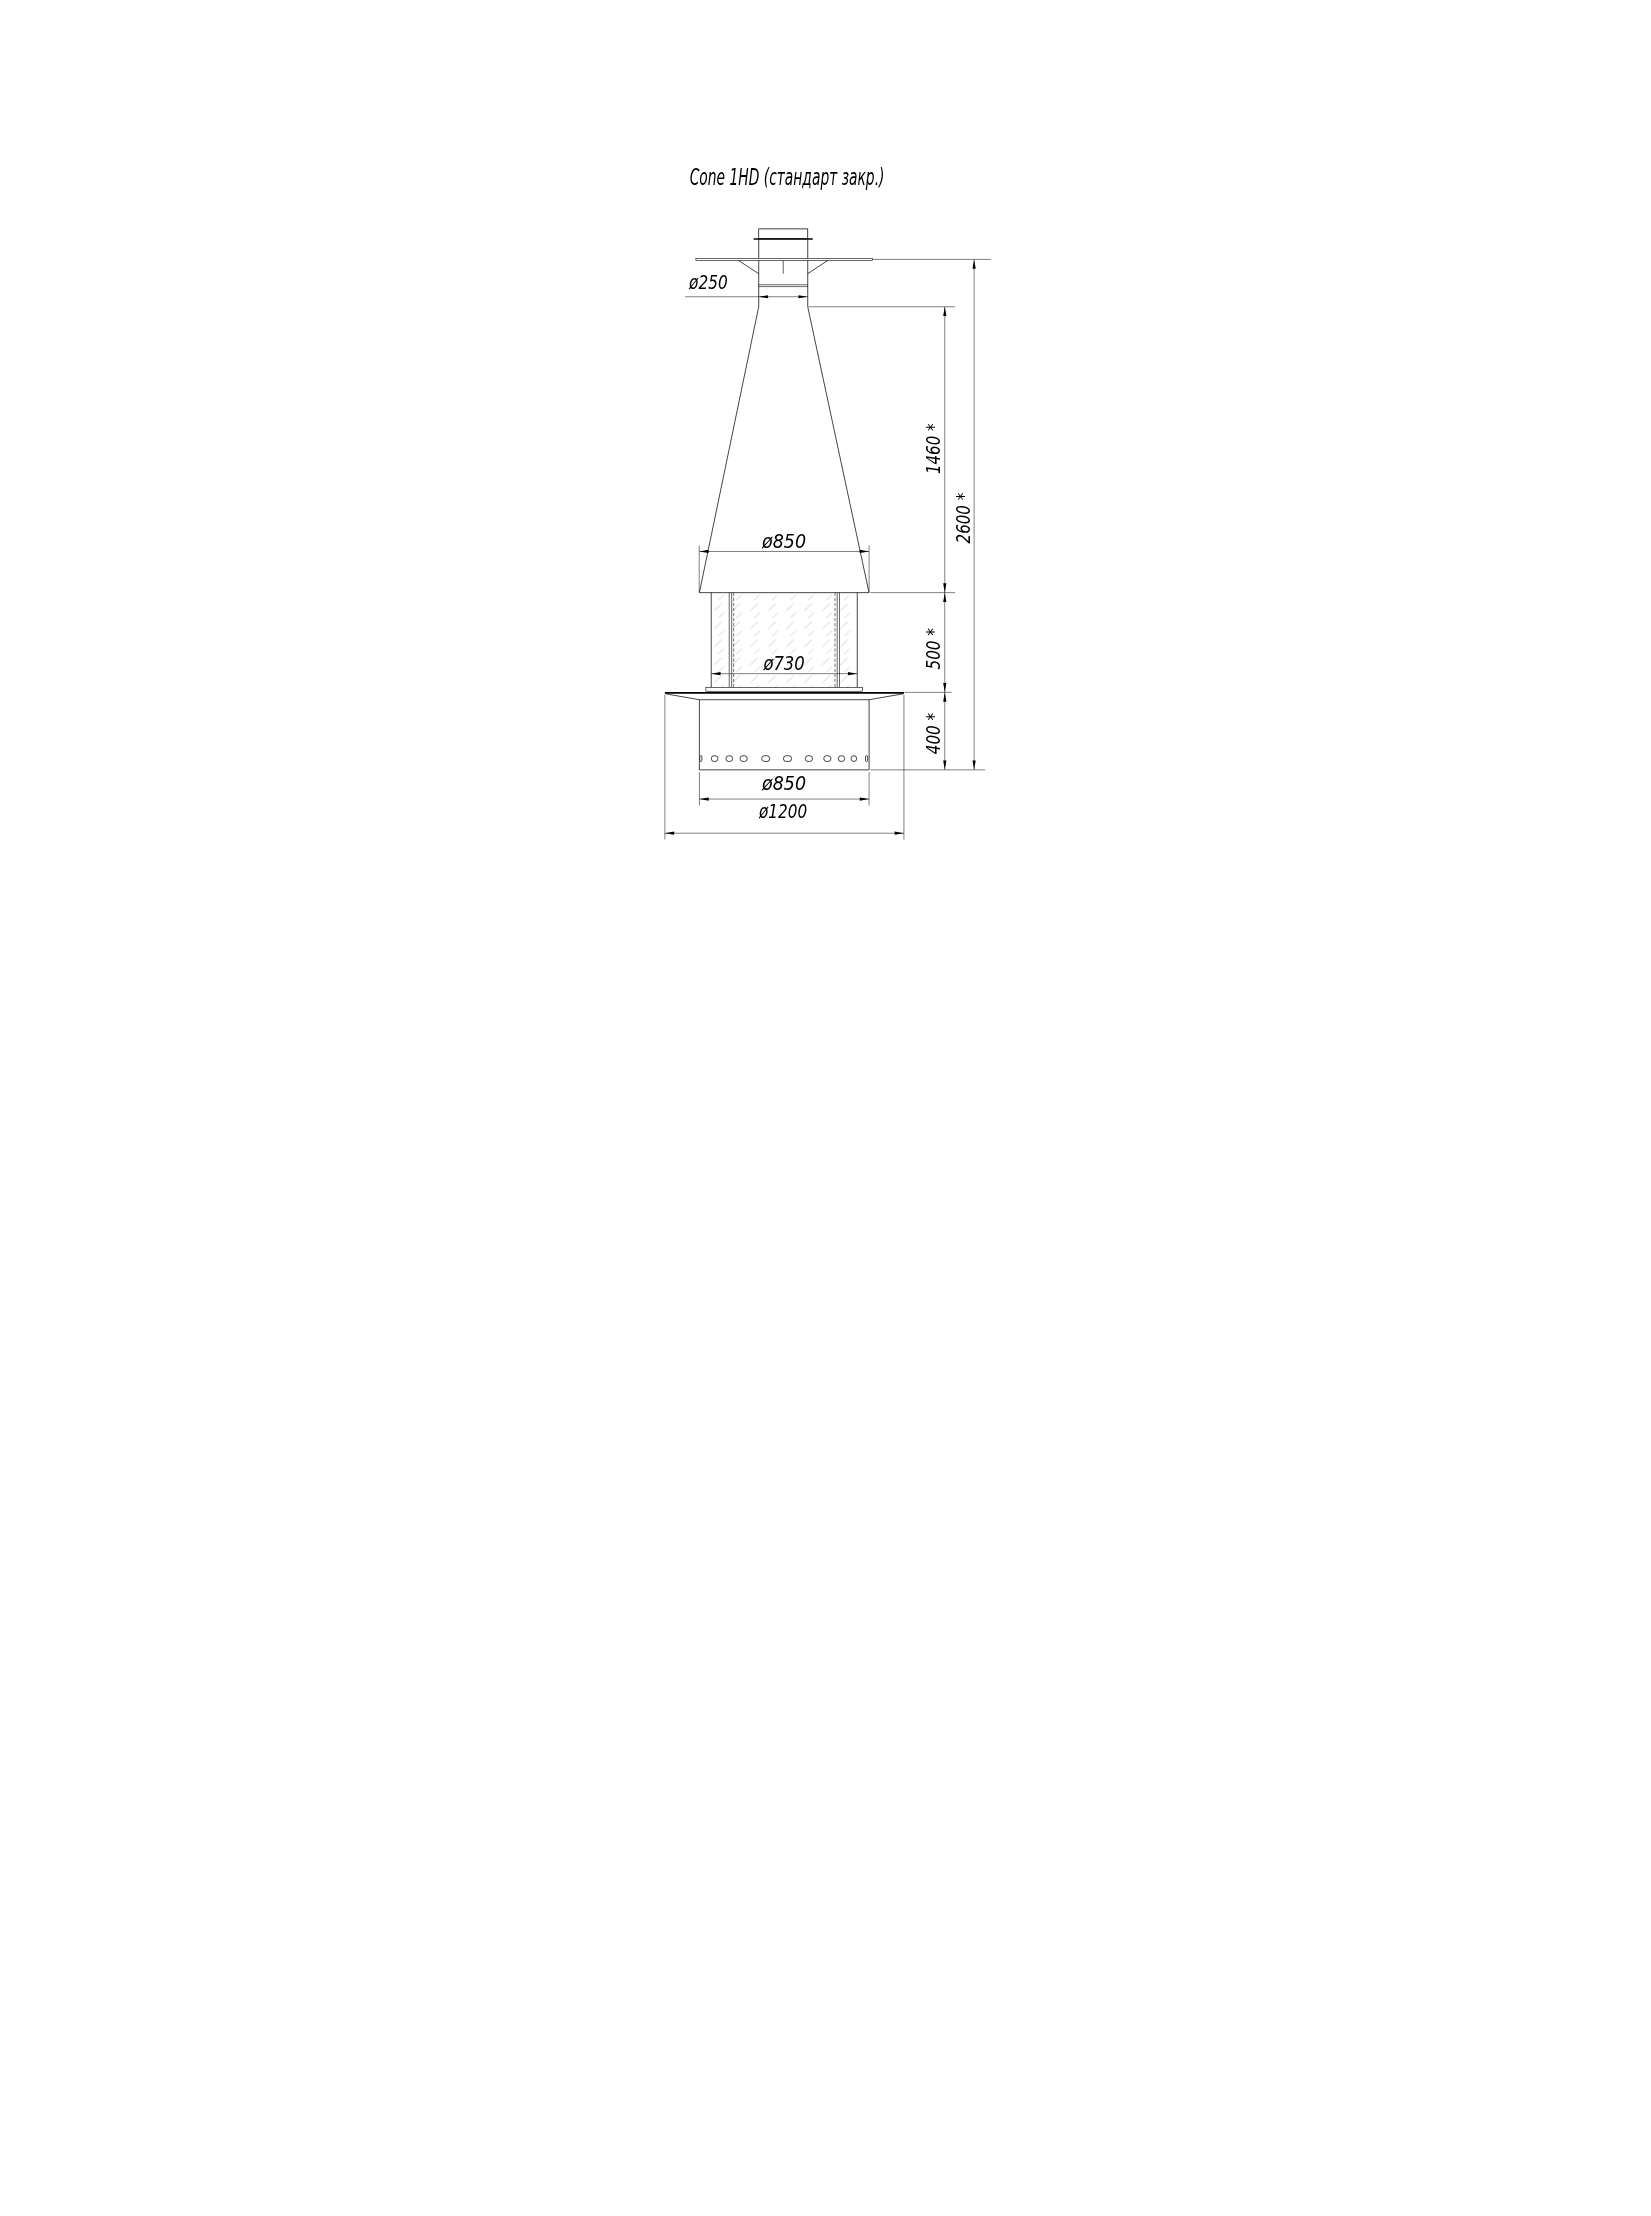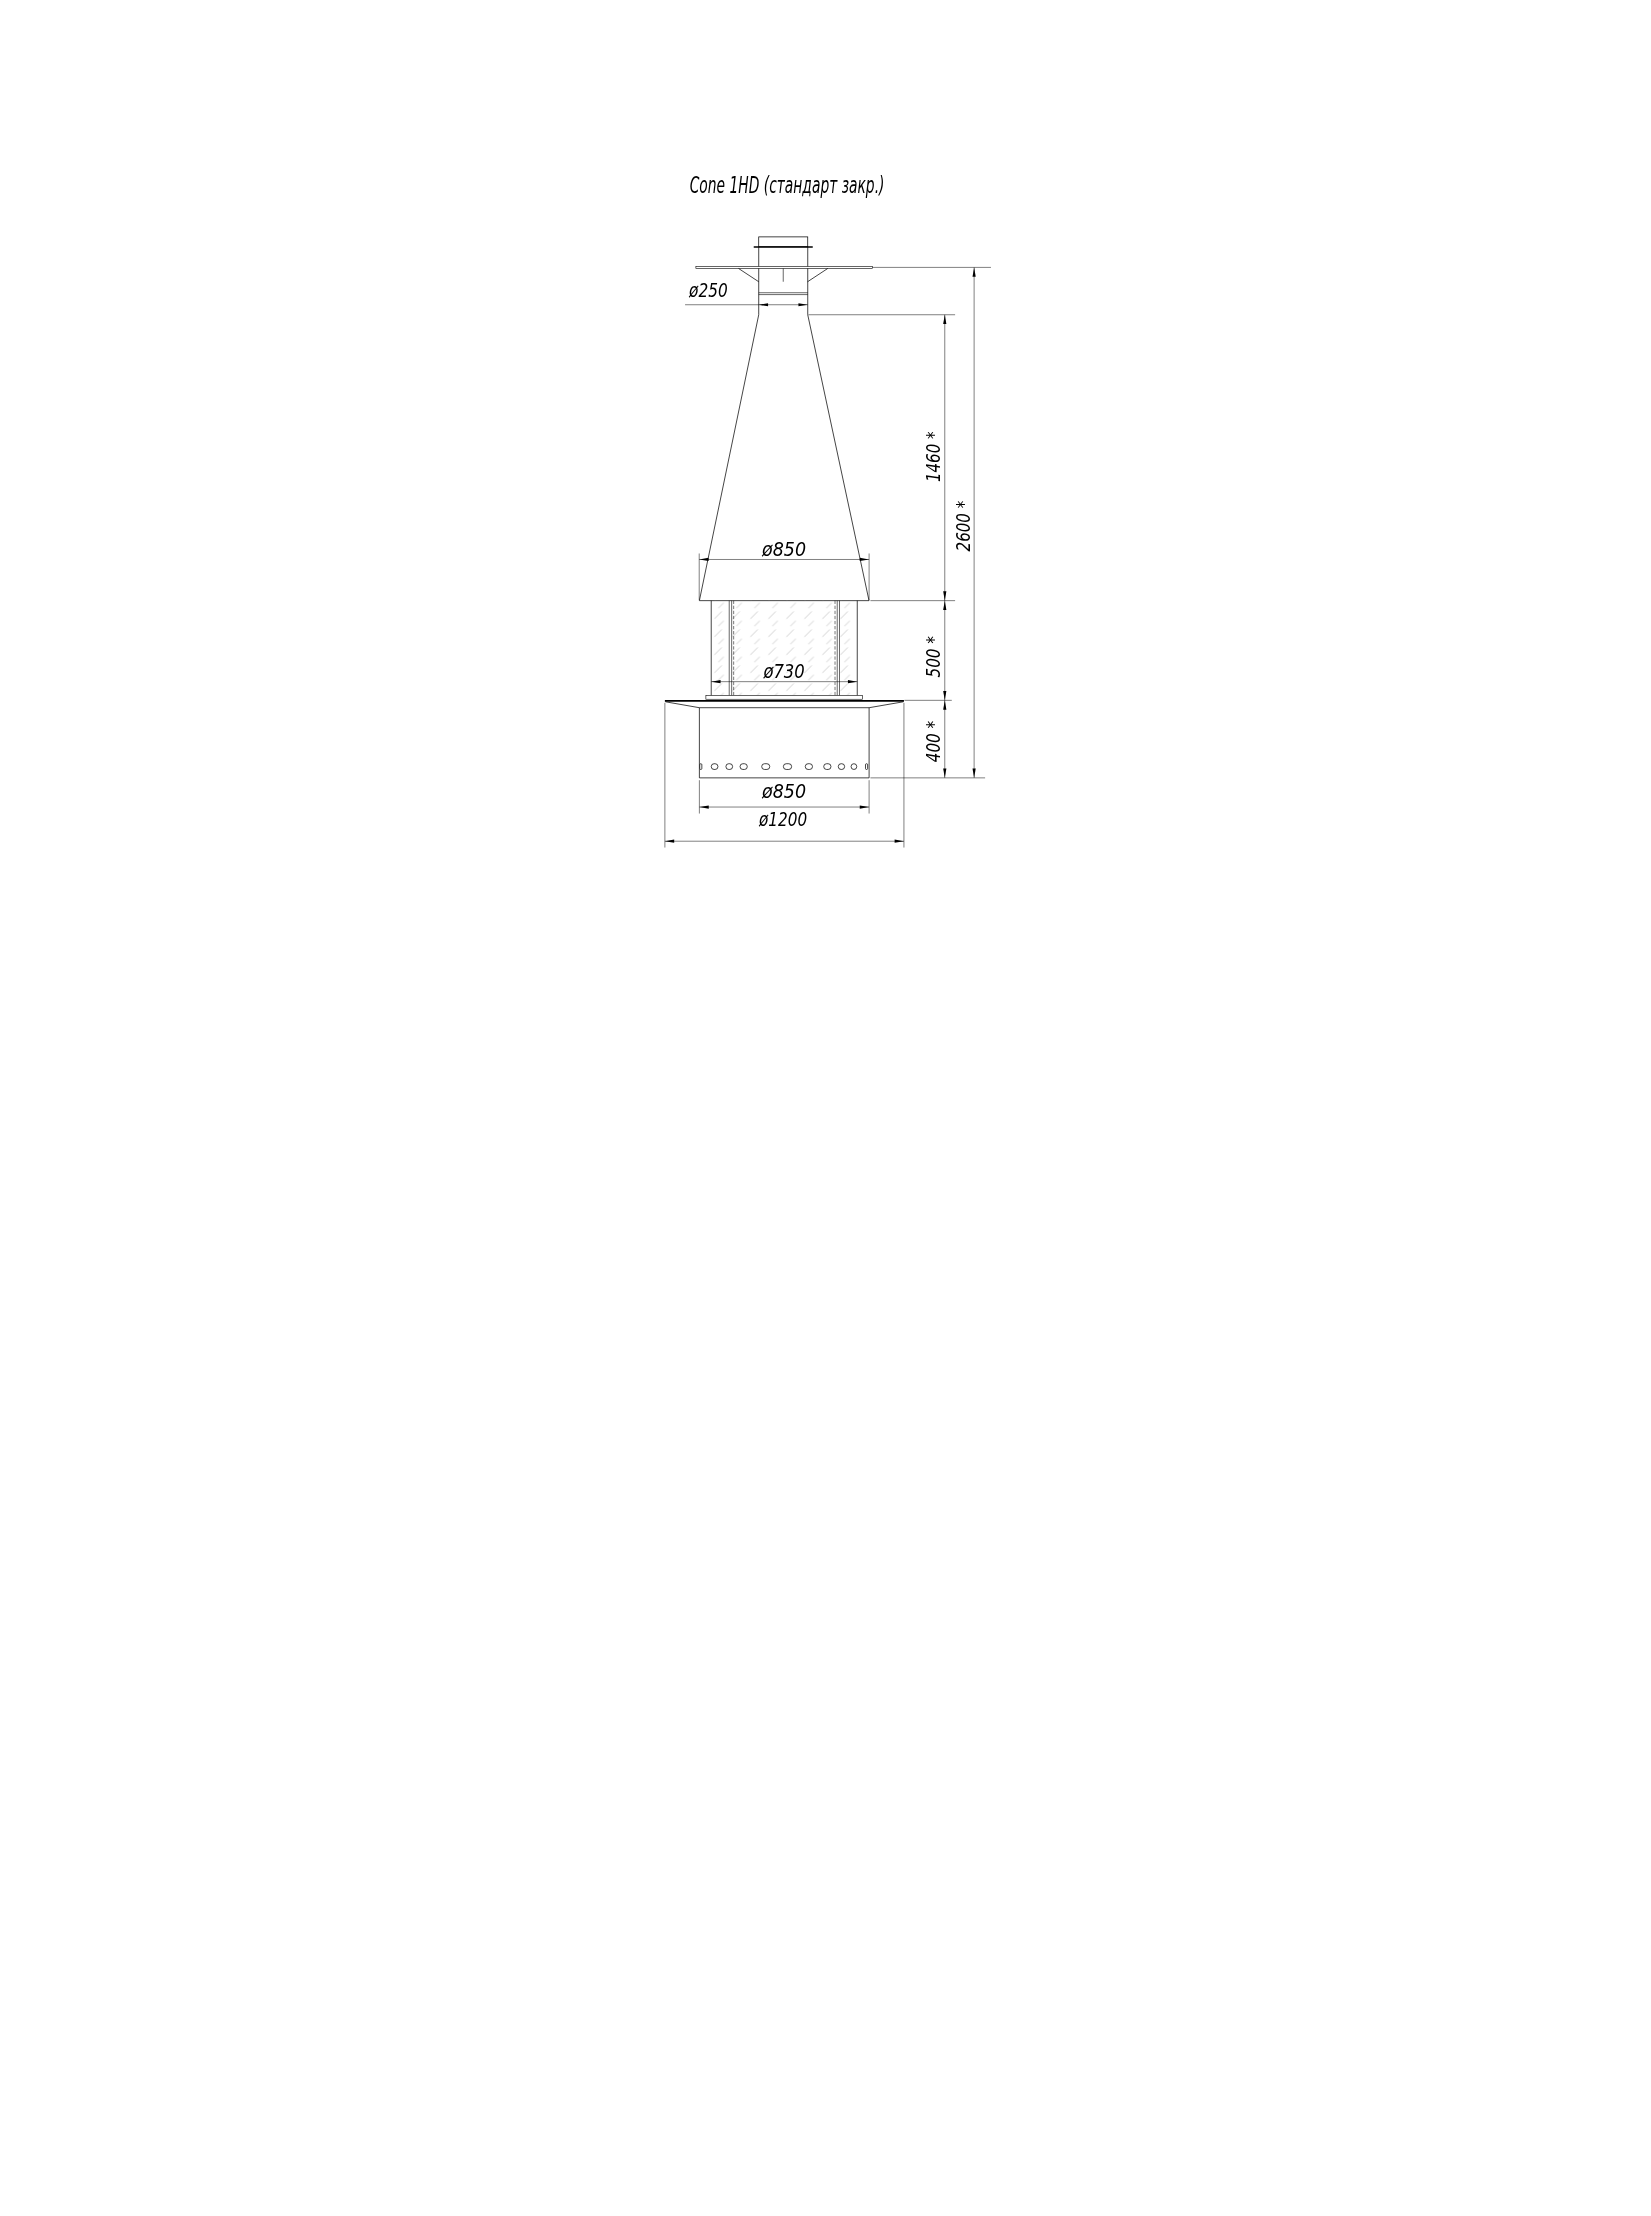--- a/index.html
+++ b/index.html
@@ -1,16 +1,16 @@
 <!DOCTYPE html>
 <html style="font-size:7px"><head>
 <meta charset="utf-8">
 <style>
   html,body{margin:0;padding:0;background:#ffffff;}
-  .drawing-page{width:100%;max-width:621px;margin:16px auto;}
+  .drawing-page{width:100%;max-width:621px;margin:8px auto;}
   svg{display:block;width:100%;height:auto;background:#ffffff;}
   text{font-family:"DejaVu Sans","Liberation Sans",sans-serif;font-style:italic;fill:#000;}
   .outline{stroke:#000;stroke-width:1.1;fill:none;}
   .thin{stroke:#000;stroke-width:0.9;fill:none;}
   .thick{stroke:#000;stroke-width:2.6;fill:none;}
   .dim{stroke:#000;stroke-width:0.75;fill:none;}
   .dashed{stroke:#000;stroke-width:0.8;fill:none;stroke-dasharray:5 2.6;}
   .arrow{fill:#000;stroke:none;}
   .whitefill{fill:#ffffff;}
 </style>

